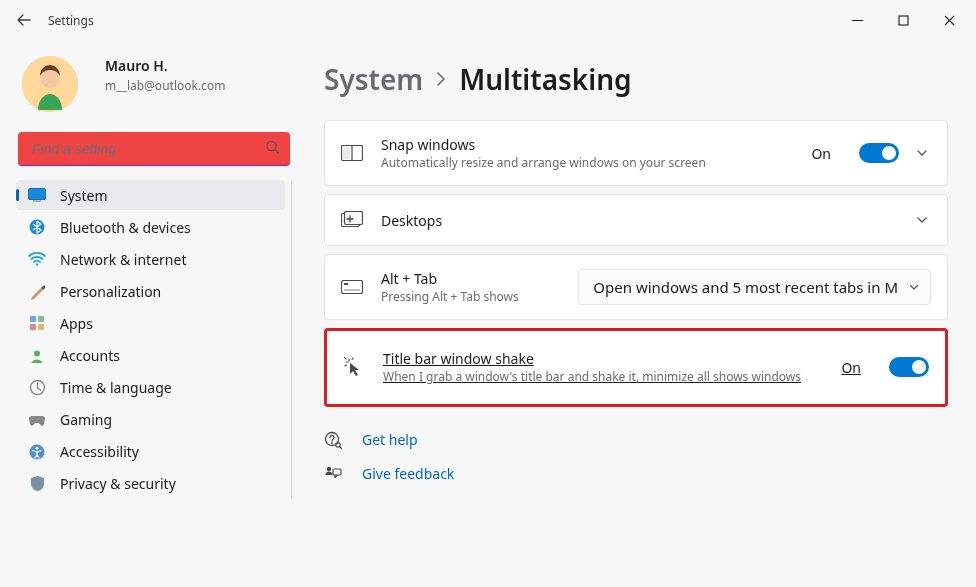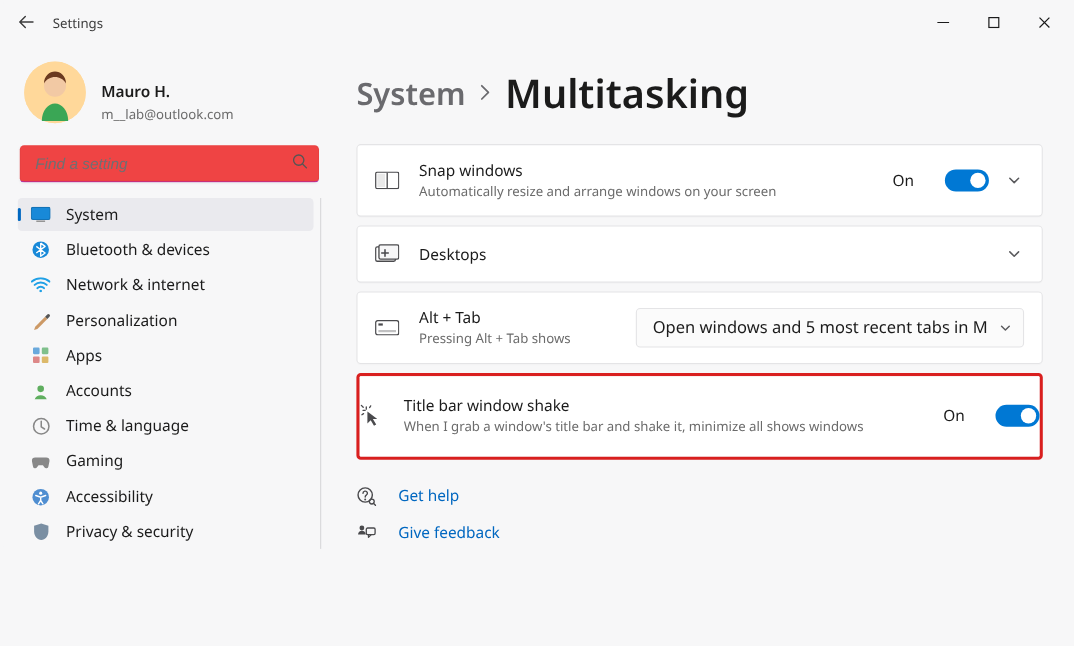--- a/index.html
+++ b/index.html
@@ -23,21 +23,21 @@
     cursor:default;color:#3c3c3c;}
   .title{font-size:12px;color:#3c3c3c;margin-left:4px;}
   .spacer{flex:1;}
   .win-btn{width:46px;height:32px;display:flex;align-items:center;justify-content:center;
     cursor:default;color:#1b1b1b;}
   .win-btn svg{stroke:#1b1b1b;}
   
   .body{display:flex;height:calc(100% - 40px);}
   
   .sidebar{width:300px;padding:4px 8px 0 16px;box-sizing:border-box;display:flex;flex-direction:column;}
-  .profile{display:flex;align-items:flex-end;gap:14px;padding:12px 6px 18px 6px;}
+  .profile{display:flex;align-items:flex-start;gap:27px;padding:12px 6px 18px 6px;}
   .avatar{width:56px;height:56px;border-radius:50%;background:#ffd89a;
     display:flex;align-items:center;justify-content:center;overflow:visible;}
   .avatar svg{display:block;}
   .user-name{font-weight:600;font-size:14px;}
   .user-email{font-size:12px;color:var(--muted);margin-top:2px;}
   .search{position:relative;margin:2px 2px 12px 2px;}
   .search input{width:100%;height:34px;box-sizing:border-box;
     border:none;border-bottom:1px solid #a21caf;border-radius:4px;
     background:#ef4444;padding:0 36px 0 14px;font-size:14px;color:#333;
     box-shadow:0 0 0 1px rgba(0,0,0,0.03) inset, 0 1px 2px rgba(0,0,0,0.04);font-style:italic;}
@@ -51,21 +51,21 @@
   .nav-item.selected::before{content:"";position:absolute;left:0;top:9px;bottom:9px;width:3px;
     background:var(--accent);border-radius:3px;}
   .nav-item .ni-icon{width:18px;height:18px;display:flex;align-items:center;justify-content:center;}
   .nav-item .ni-label{font-size:14px;}
   
   .content{flex:1;padding:20px 28px 20px 24px;box-sizing:border-box;overflow:auto;}
   .crumb{display:flex;align-items:center;gap:12px;margin-bottom:22px;}
   .crumb .c-parent{font-size:28px;font-weight:600;color:#6a6a6e;}
   .crumb .c-sep{transform:translateY(2px);}
   .crumb .c-sep svg{stroke:#6a6a6e;}
-  .crumb .c-current{font-size:36px;font-weight:600;}
+  .crumb .c-current{font-size:28px;font-weight:600;}
   .card{background:var(--card);border:1px solid var(--border);border-radius:4px;
     padding:14px 16px;display:flex;align-items:center;gap:18px;margin-bottom:8px;
     box-shadow:0 1px 0 rgba(0,0,0,0.015);}
   .card .c-icon{width:22px;height:22px;display:flex;align-items:center;justify-content:center;
     color:#4a4a4d;flex-shrink:0;}
   .card .c-text{flex:1;min-width:0;}
   .card .c-title{font-size:14px;}
   .card .c-sub{font-size:12px;color:var(--muted);margin-top:1px;line-height:1.35;}
   .card .right{display:flex;align-items:center;gap:14px;}
   .toggle{display:flex;align-items:center;gap:28px;}
@@ -74,21 +74,21 @@
     cursor:default;}
   .switch::after{content:"";position:absolute;right:3px;top:3px;width:14px;height:14px;
     border-radius:50%;background:#fff;}
   .chev{display:flex;align-items:center;justify-content:center;width:18px;}
   .dropdown{display:flex;align-items:center;gap:10px;height:34px;
     border:1px solid var(--border);border-radius:4px;background:#fbfbfb;
     padding:0 10px 0 14px;min-width:300px;cursor:default;font-size:15px;}
   .dropdown .dd-text{flex:1;white-space:nowrap;overflow:hidden;text-overflow:clip;}
   .highlight{border:3px solid #d91f1f;border-radius:4px;padding:0;margin-bottom:8px;}
   .highlight .card{border:none;margin:0;background:var(--card);border-radius:1px;
-    padding:18px 0;}
+    padding:18px 16px;text-decoration:underline;}
   .links{margin-top:18px;display:flex;flex-direction:column;gap:10px;}
   .linkrow{display:flex;align-items:flex-end;gap:16px;cursor:default;height:24px;}
   .linkrow .li-icon{width:22px;display:flex;}
   .linkrow .li-label{color:var(--accent);font-size:14px;}
 </style>
 </head>
 <body>
 
 <div class="window">
 

